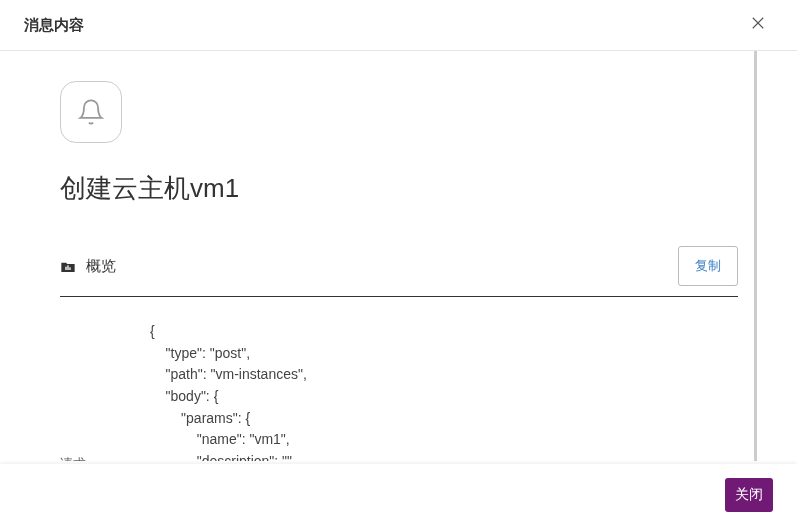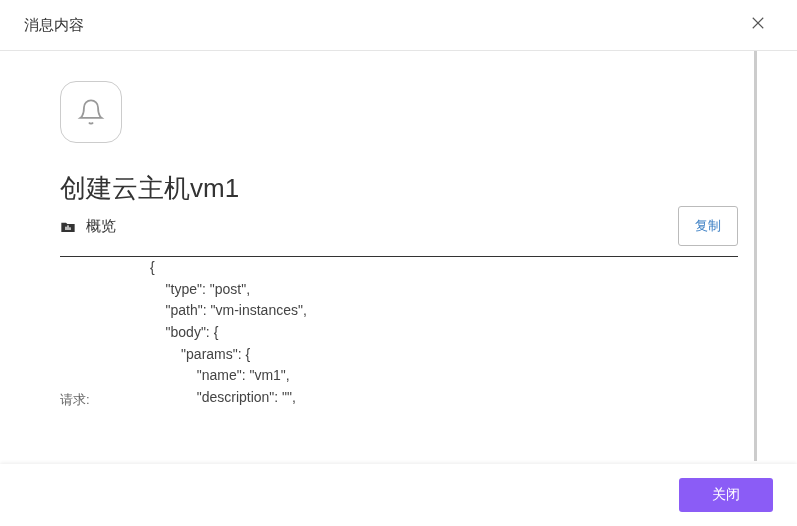--- a/index.html
+++ b/index.html
@@ -18,21 +18,21 @@
     .modal-header {
       display: flex;
       justify-content: space-between;
       align-items: center;
       padding: 12px 24px;
       border-bottom: 1px solid #e5e5e5;
     }
     .modal-title {
       font-size: 15px;
       color: #333;
-      font-weight: 400;
+      font-weight: 700;
     }
     .close-btn {
       font-size: 22px;
       color: #666;
       cursor: pointer;
       line-height: 1;
       padding: 2px 6px;
     }
     .modal-body {
       padding: 0 60px;
@@ -62,27 +62,29 @@
       height: 28px;
     }
     .bell-icon svg {
       width: 100%;
       height: 100%;
     }
     .page-heading {
       font-size: 26px;
       color: #333;
       font-weight: 400;
+      margin-bottom: 40px;
     }
     .section-row {
       display: flex;
       justify-content: space-between;
       align-items: center;
       padding-bottom: 10px;
       border-bottom: 1px solid #333;
+      margin-bottom: 24px;
     }
     .section-left {
       display: flex;
       align-items: center;
       gap: 10px;
     }
     .section-icon {
       width: 16px;
       height: 14px;
     }
@@ -121,25 +123,25 @@
       bottom: 0;
       left: 0;
       right: 0;
       padding: 14px 24px;
       display: flex;
       justify-content: flex-end;
       background: #fff;
       box-shadow: 0 -1px 4px rgba(0,0,0,0.08);
     }
     .close-footer-btn {
-      background: #8b5cf6;
+      background: #701a75;
       color: #fff;
       border: none;
       font-size: 14px;
-      padding: 8px 33px;
+      padding: 8px 10px;
       border-radius: 3px;
       cursor: pointer;
     }
   </style>
 </head>
 <body>
 
 <div class="modal-header">
   <div class="modal-title">消息内容</div>
   <div class="close-btn">

